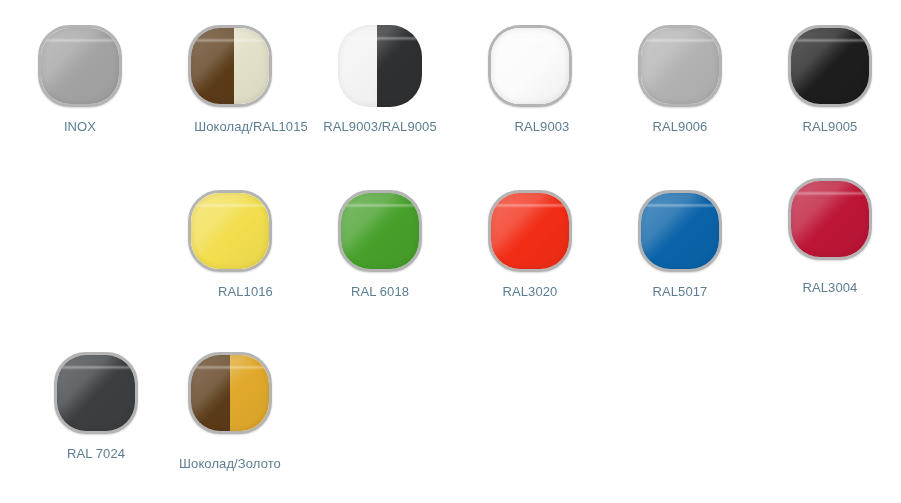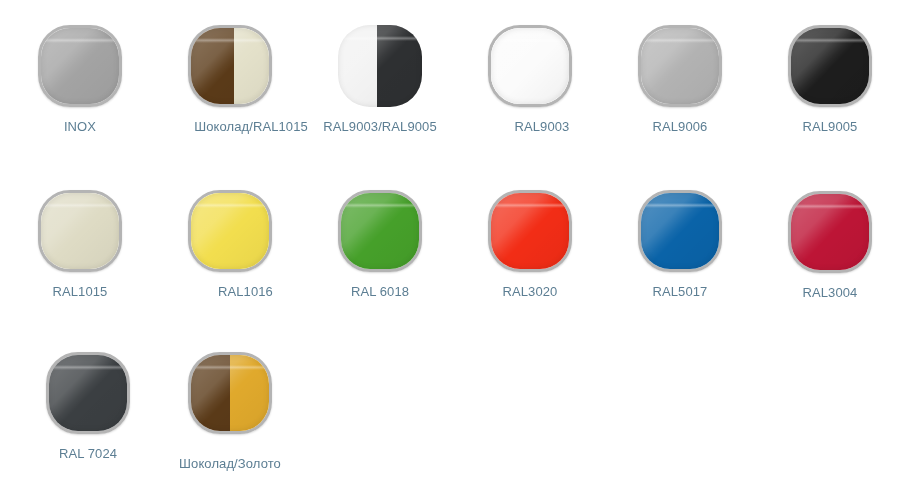--- a/index.html
+++ b/index.html
@@ -148,29 +148,20 @@
     </div>
     <div class="swatch-cell" style="left: 770px; top: 25px;">
       <div class="chip ringed">
         <div class="fill full" style="background: rgb(29, 29, 29);"></div>
         <div class="gloss"></div>
         <div class="streak"></div>
         <div class="rim"></div>
       </div>
       <div class="chip-label" style="color: rgb(92, 126, 147);">RAL9005</div>
     </div>
-    <div class="swatch-cell" style="left: 20px; top: 190px;">
-      <div class="chip ringed">
-        <div class="fill full" style="background: rgb(222, 219, 196);"></div>
-        <div class="gloss"></div>
-        <div class="streak"></div>
-        <div class="rim"></div>
-      </div>
-      <div class="chip-label" style="color: rgb(92, 126, 147);">RAL1015</div>
-    </div>
     <div class="swatch-cell" style="left: 170px; top: 190px;">
       <div class="chip ringed">
         <div class="fill full" style="background: rgb(242, 222, 78);"></div>
         <div class="gloss"></div>
         <div class="streak"></div>
         <div class="rim"></div>
       </div>
       <div class="chip-label" style="color: rgb(92, 126, 147); padding-left: 31px;">RAL1016</div>
     </div>
     <div class="swatch-cell" style="left: 320px; top: 190px;">
@@ -193,30 +184,30 @@
     </div>
     <div class="swatch-cell" style="left: 620px; top: 190px;">
       <div class="chip ringed">
         <div class="fill full" style="background: rgb(10, 99, 168);"></div>
         <div class="gloss"></div>
         <div class="streak"></div>
         <div class="rim"></div>
       </div>
       <div class="chip-label" style="color: rgb(92, 126, 147);">RAL5017</div>
     </div>
-    <div class="swatch-cell" style="left: 770px; top: 191px;">
+    <div class="swatch-cell" style="left: 770px; top: 178px; gap: 8px;">
       <div class="chip ringed">
         <div class="fill full" style="background: rgb(189, 21, 54);"></div>
         <div class="gloss"></div>
         <div class="streak"></div>
         <div class="rim"></div>
       </div>
       <div class="chip-label" style="color: rgb(92, 126, 147);">RAL3004</div>
     </div>
-    <div class="swatch-cell" style="left: 28px; top: 352px;">
+    <div class="swatch-cell" style="left: 36px; top: 352px;">
       <div class="chip ringed">
         <div class="fill full" style="background: rgb(59, 63, 66);"></div>
         <div class="gloss"></div>
         <div class="streak"></div>
         <div class="rim"></div>
       </div>
       <div class="chip-label" style="color: rgb(92, 126, 147);">RAL 7024</div>
     </div>
     <div class="swatch-cell" style="left: 170px; top: 352px; gap: 10px;">
       <div class="chip ringed">

